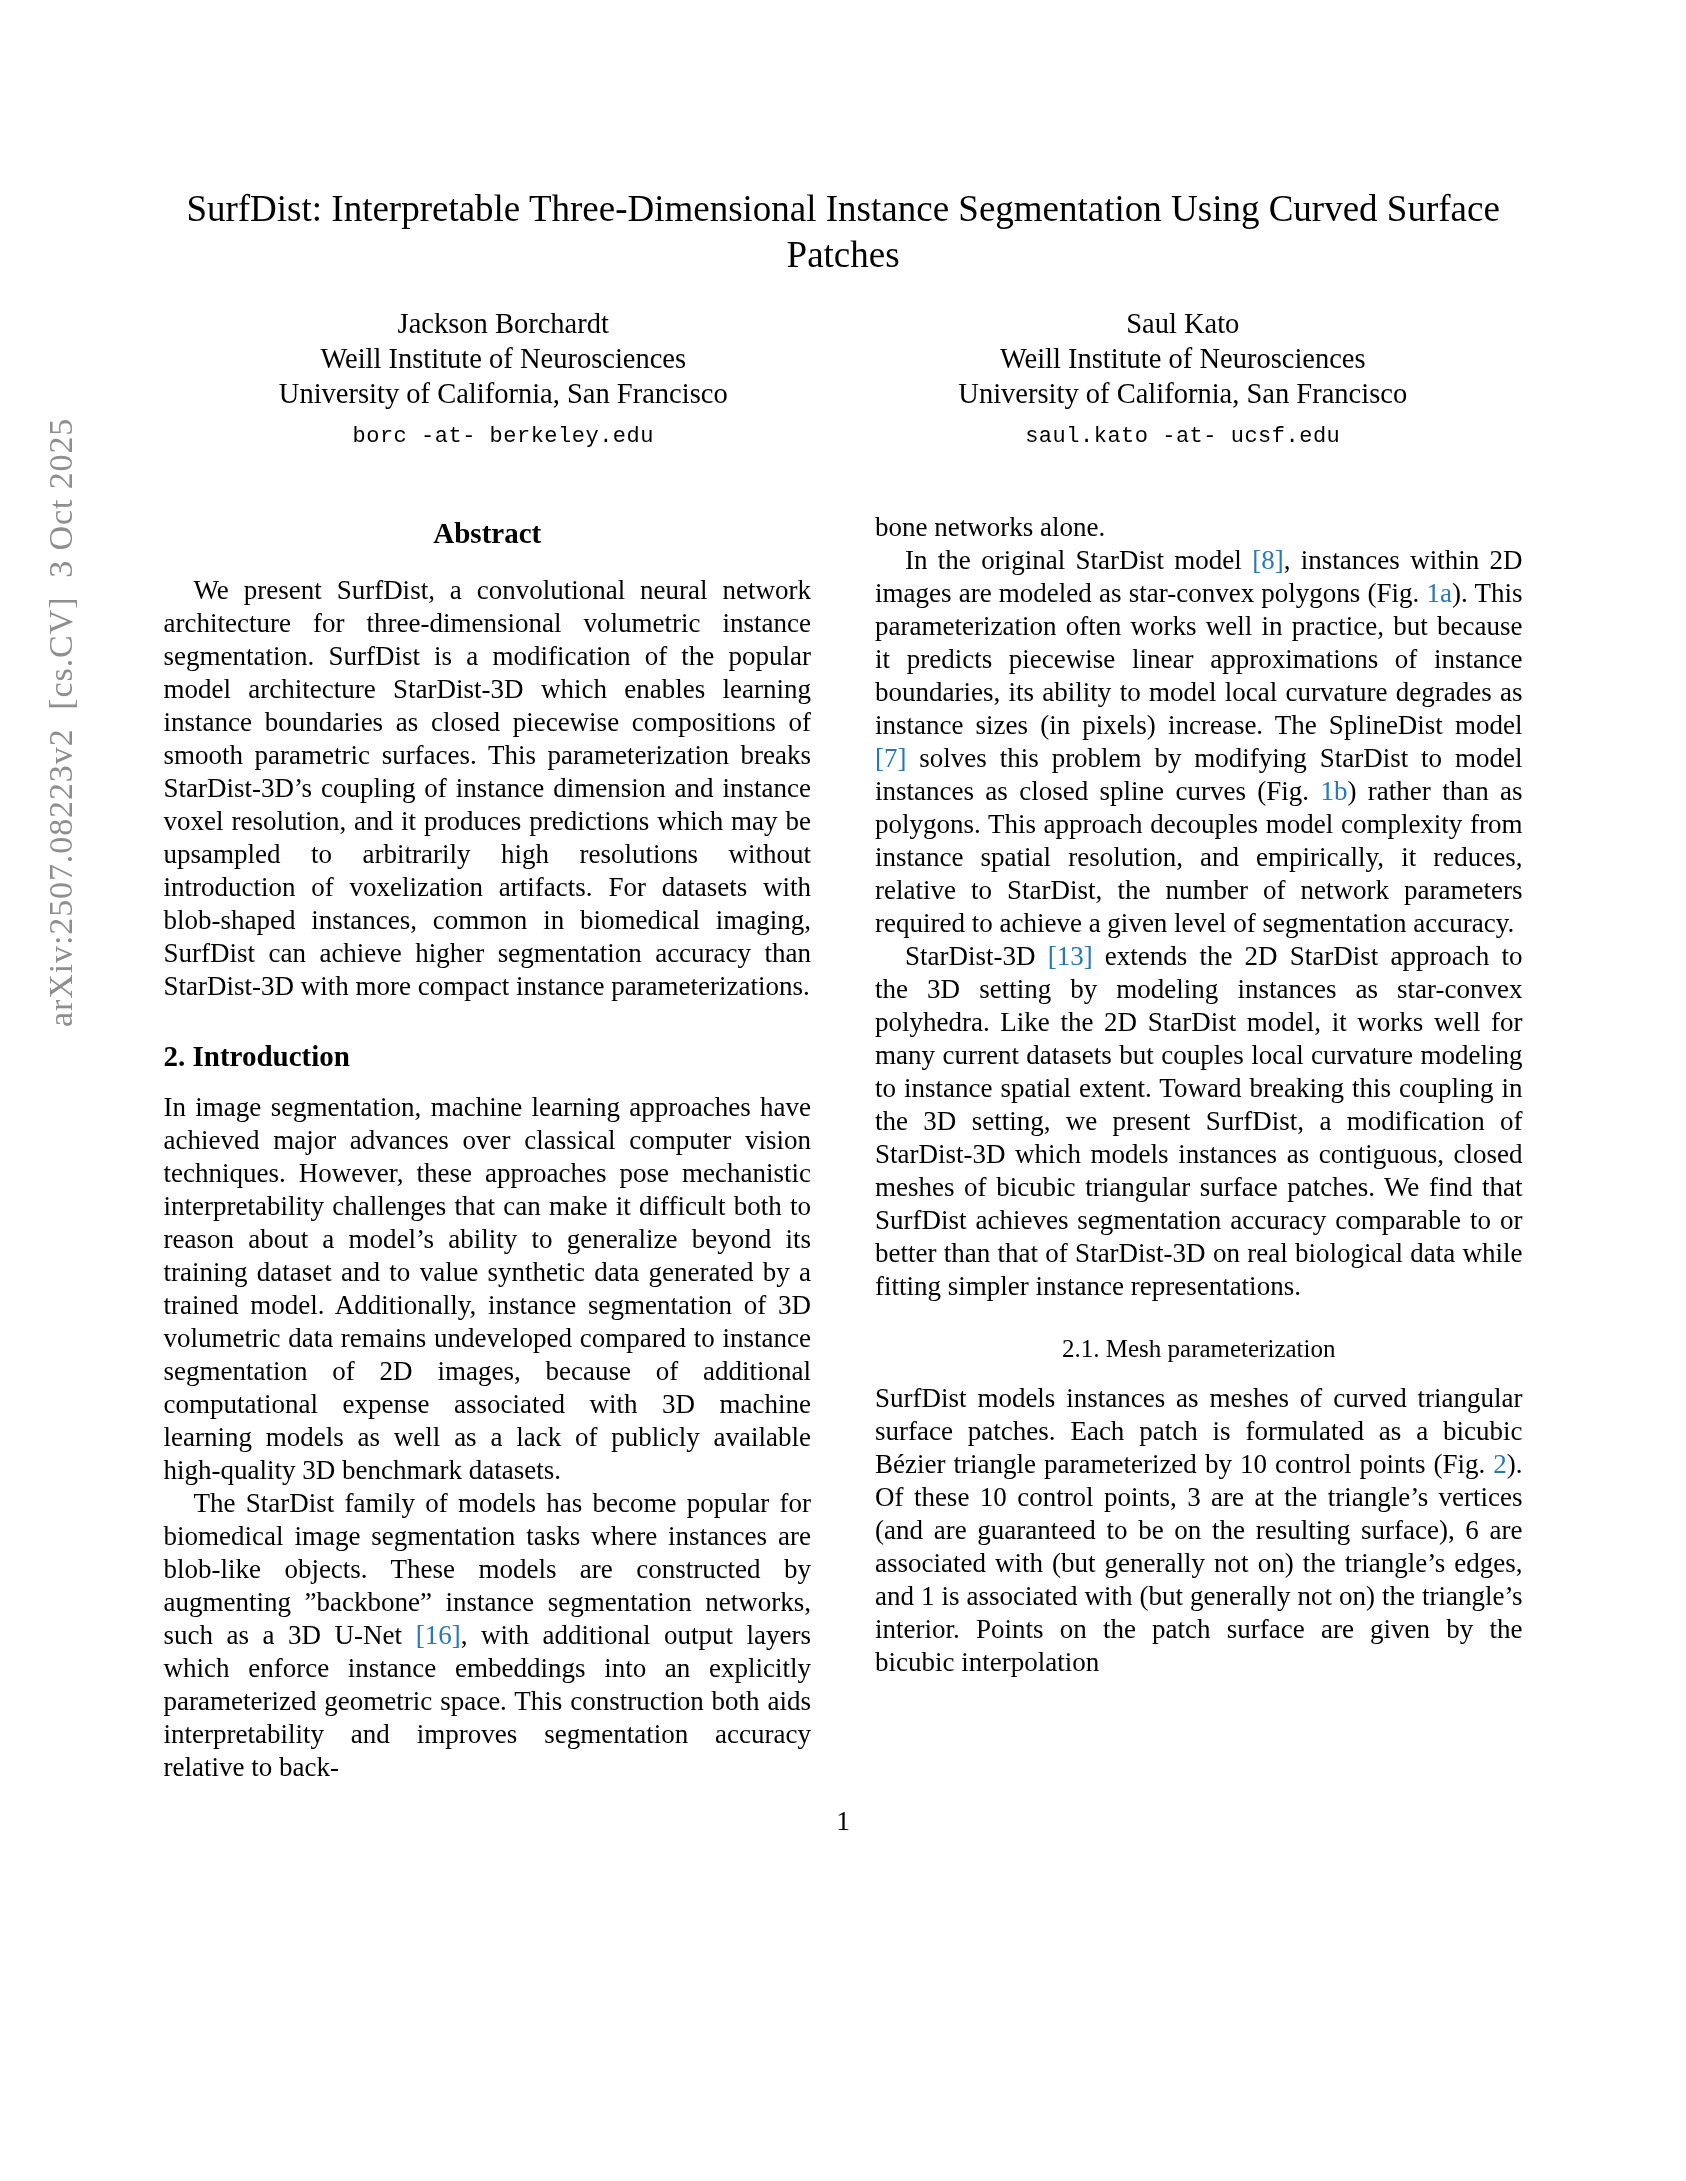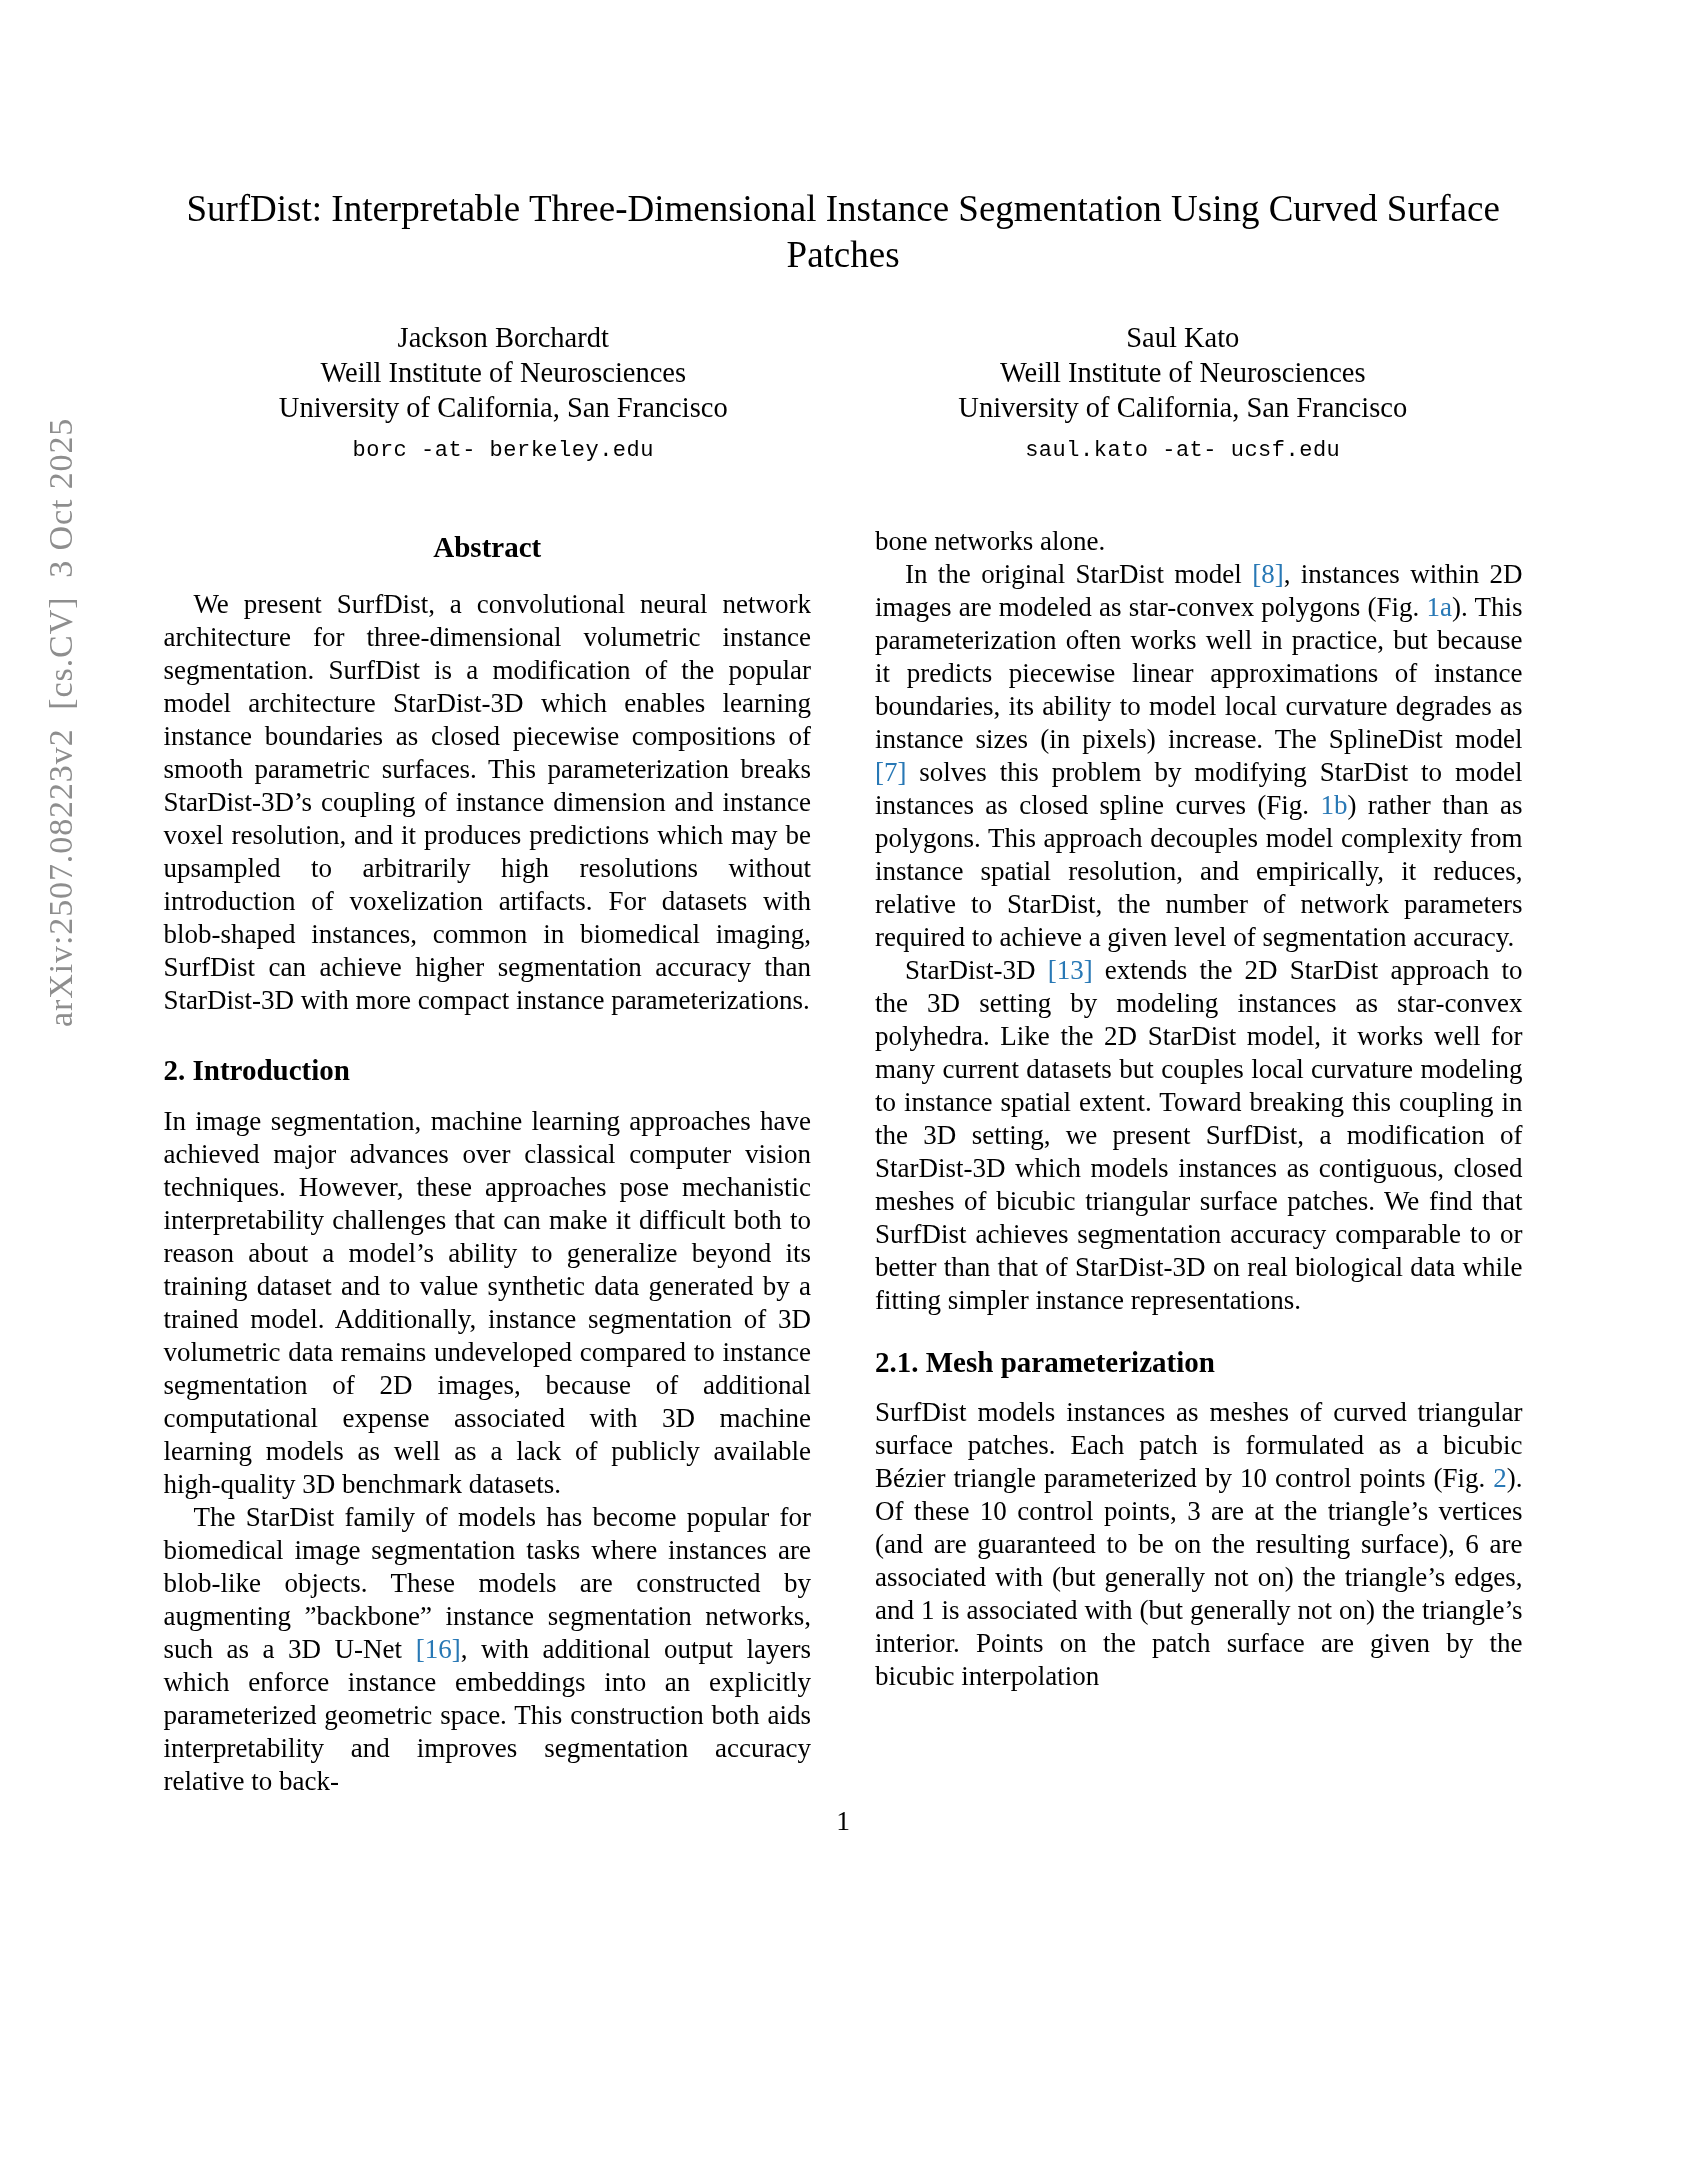--- a/index.html
+++ b/index.html
@@ -34,21 +34,21 @@
   .title{
     width:1396px;
     margin:0 -18.4px;
     text-align:center;
     font-size:37px;
     font-weight:normal;
     line-height:46px;
   }
   .authors{
     display:flex;
-    margin-top:42px;
+    margin-top:28px;
   }
   .author{
     flex:1;
     text-align:center;
     font-size:28.5px;
     line-height:35px;
   }
   .author .email{
     font-family:"Liberation Mono", monospace;
     font-size:22px;
@@ -77,24 +77,24 @@
     font-size:29px;
     margin:5.5px 0 24px 0;
   }
   .h1{
     font-weight:bold;
     font-size:29px;
     margin:37px 0 18.4px 0;
     text-align:left;
   }
   .h2{
-    font-weight:bold;
-    font-size:29px;
+    font-weight:normal;
+    font-size:25px;
     margin:29px 0 16.5px 0;
-    text-align:left;
+    text-align:center;
   }
   .cite{color:var(--cite-color);}
   .page-number{
     position:absolute;
     top:1805px;
     left:0;
     width:100%;
     text-align:center;
     font-size:27.5px;
   }

